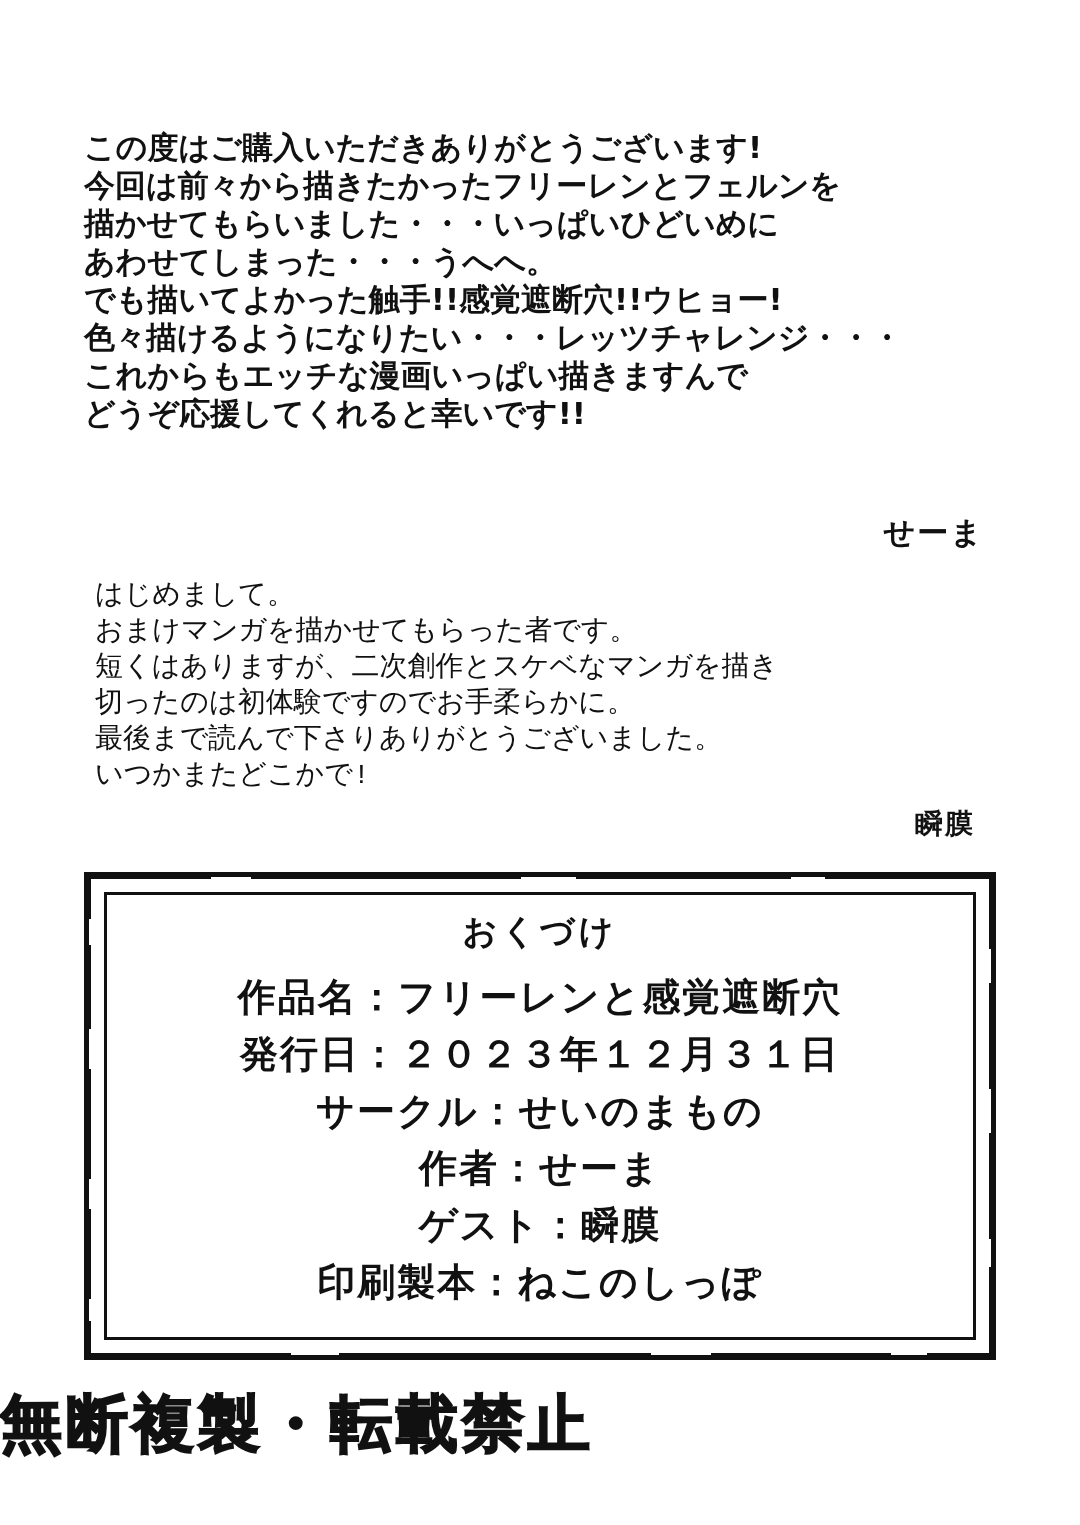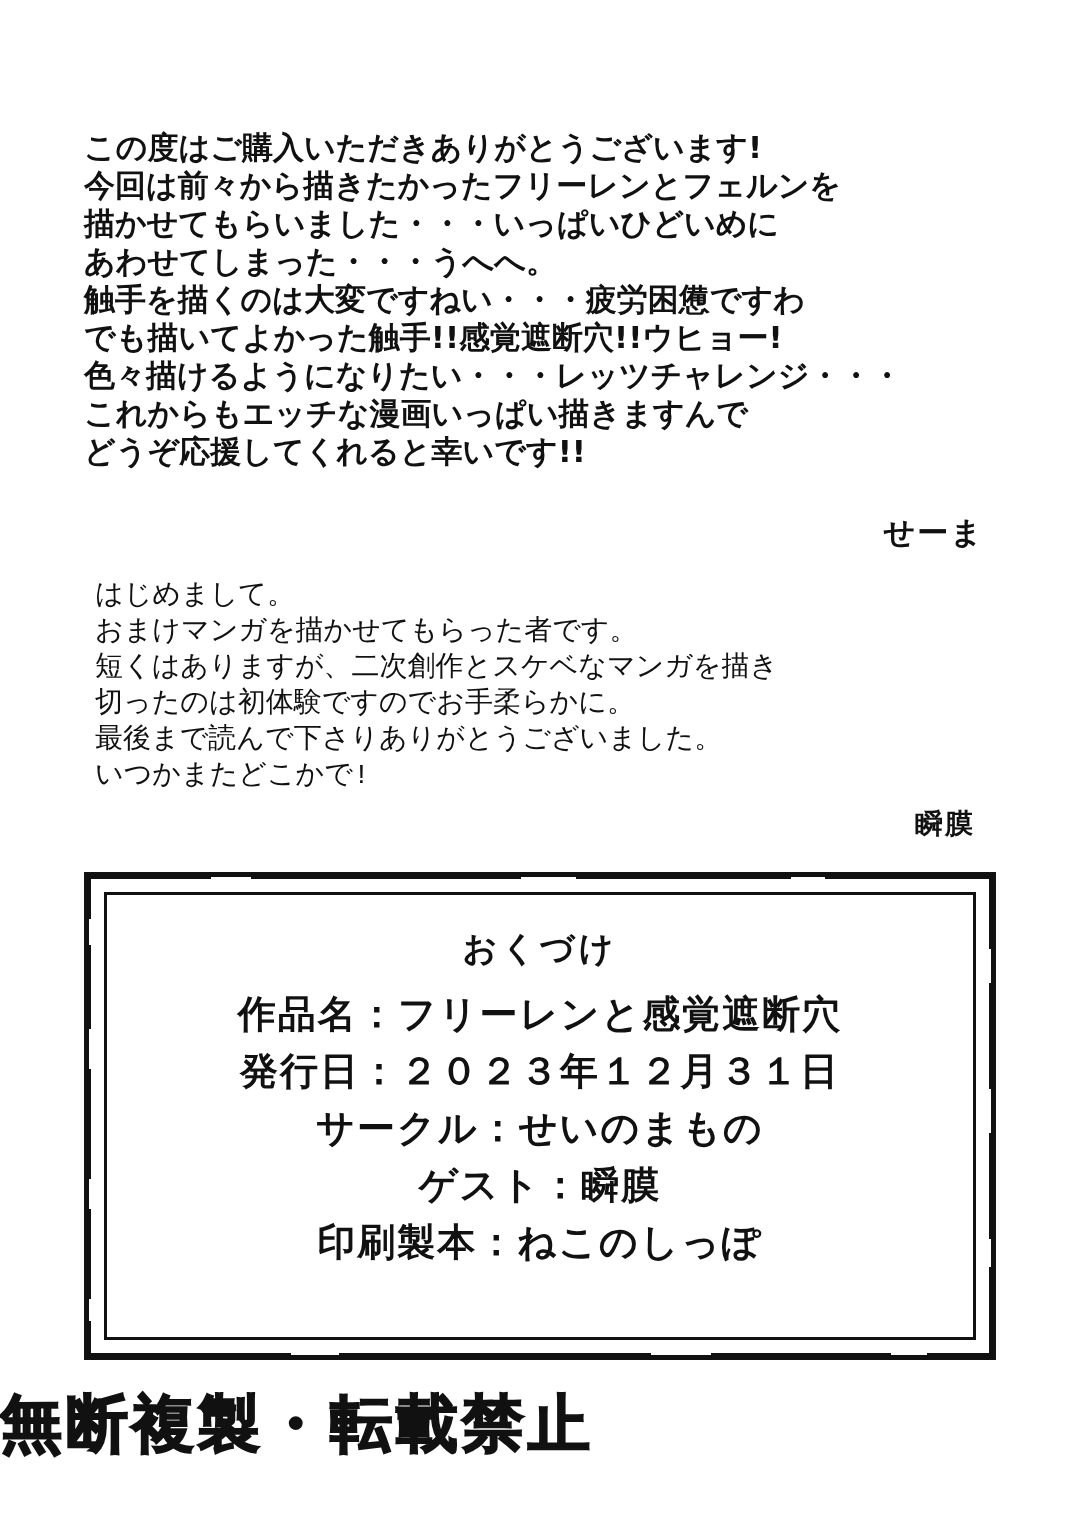--- a/index.html
+++ b/index.html
@@ -75,21 +75,21 @@
 
   
   .colophon {
     position: absolute;
     left: 84px;
     top: 872px;
     width: 912px;
     height: 488px;
     box-sizing: border-box;
     border: 7px solid #111111;
-    padding: 17px;
+    padding: 0;
   }
   .colophon-inner {
     position: absolute;
     left: 13px; top: 13px; right: 13px; bottom: 13px;
     border: 3px solid #111111;
   }
   .colophon-content {
     position: relative;
     z-index: 3;
     padding-top: 30px;
@@ -134,21 +134,20 @@
 </head>
 <body>
 
 <div class="page">
 
   <div class="afterword-one">
     <div class="line">この度はご購入いただきありがとうございます!</div>
     <div class="line">今回は前々から描きたかったフリーレンとフェルンを</div>
     <div class="line">描かせてもらいました・・・いっぱいひどいめに</div>
     <div class="line">あわせてしまった・・・うへへ。</div>
-    <div class="line">触手を描くのは大変ですねい・・・疲労困憊ですわ</div>
     <div class="line">でも描いてよかった触手!!感覚遮断穴!!ウヒョー!</div>
     <div class="line">色々描けるようになりたい・・・レッツチャレンジ・・・</div>
     <div class="line">これからもエッチな漫画いっぱい描きますんで</div>
     <div class="line">どうぞ応援してくれると幸いです!!</div>
   </div>
   <div class="sign-one">せーま</div>
 
   <div class="afterword-two">
     <div class="line">はじめまして。</div>
     <div class="line">おまけマンガを描かせてもらった者です。</div>
@@ -174,20 +173,21 @@
     <div class="rough" style="left:700px; top:-2px; width:34px; height:9px;"></div>
     <div class="rough" style="left:200px; bottom:-2px; width:48px; height:8px;"></div>
     <div class="rough" style="left:560px; bottom:-2px; width:60px; height:7px;"></div>
     <div class="rough" style="left:800px; bottom:-2px; width:36px; height:9px;"></div>
 
     <div class="colophon-content">
       <div class="colophon-title">おくづけ</div>
       <div class="colophon-row">作品名：フリーレンと感覚遮断穴</div>
       <div class="colophon-row">発行日：２０２３年１２月３１日</div>
       <div class="colophon-row">サークル：せいのまもの</div>
+      <div class="colophon-row">作者：せーま</div>
       <div class="colophon-row">ゲスト：瞬膜</div>
       <div class="colophon-row">印刷製本：ねこのしっぽ</div>
     </div>
   </div>
 
   <div class="warning">無断複製・転載禁止</div>
 
 </div>
 
 </body></html>

